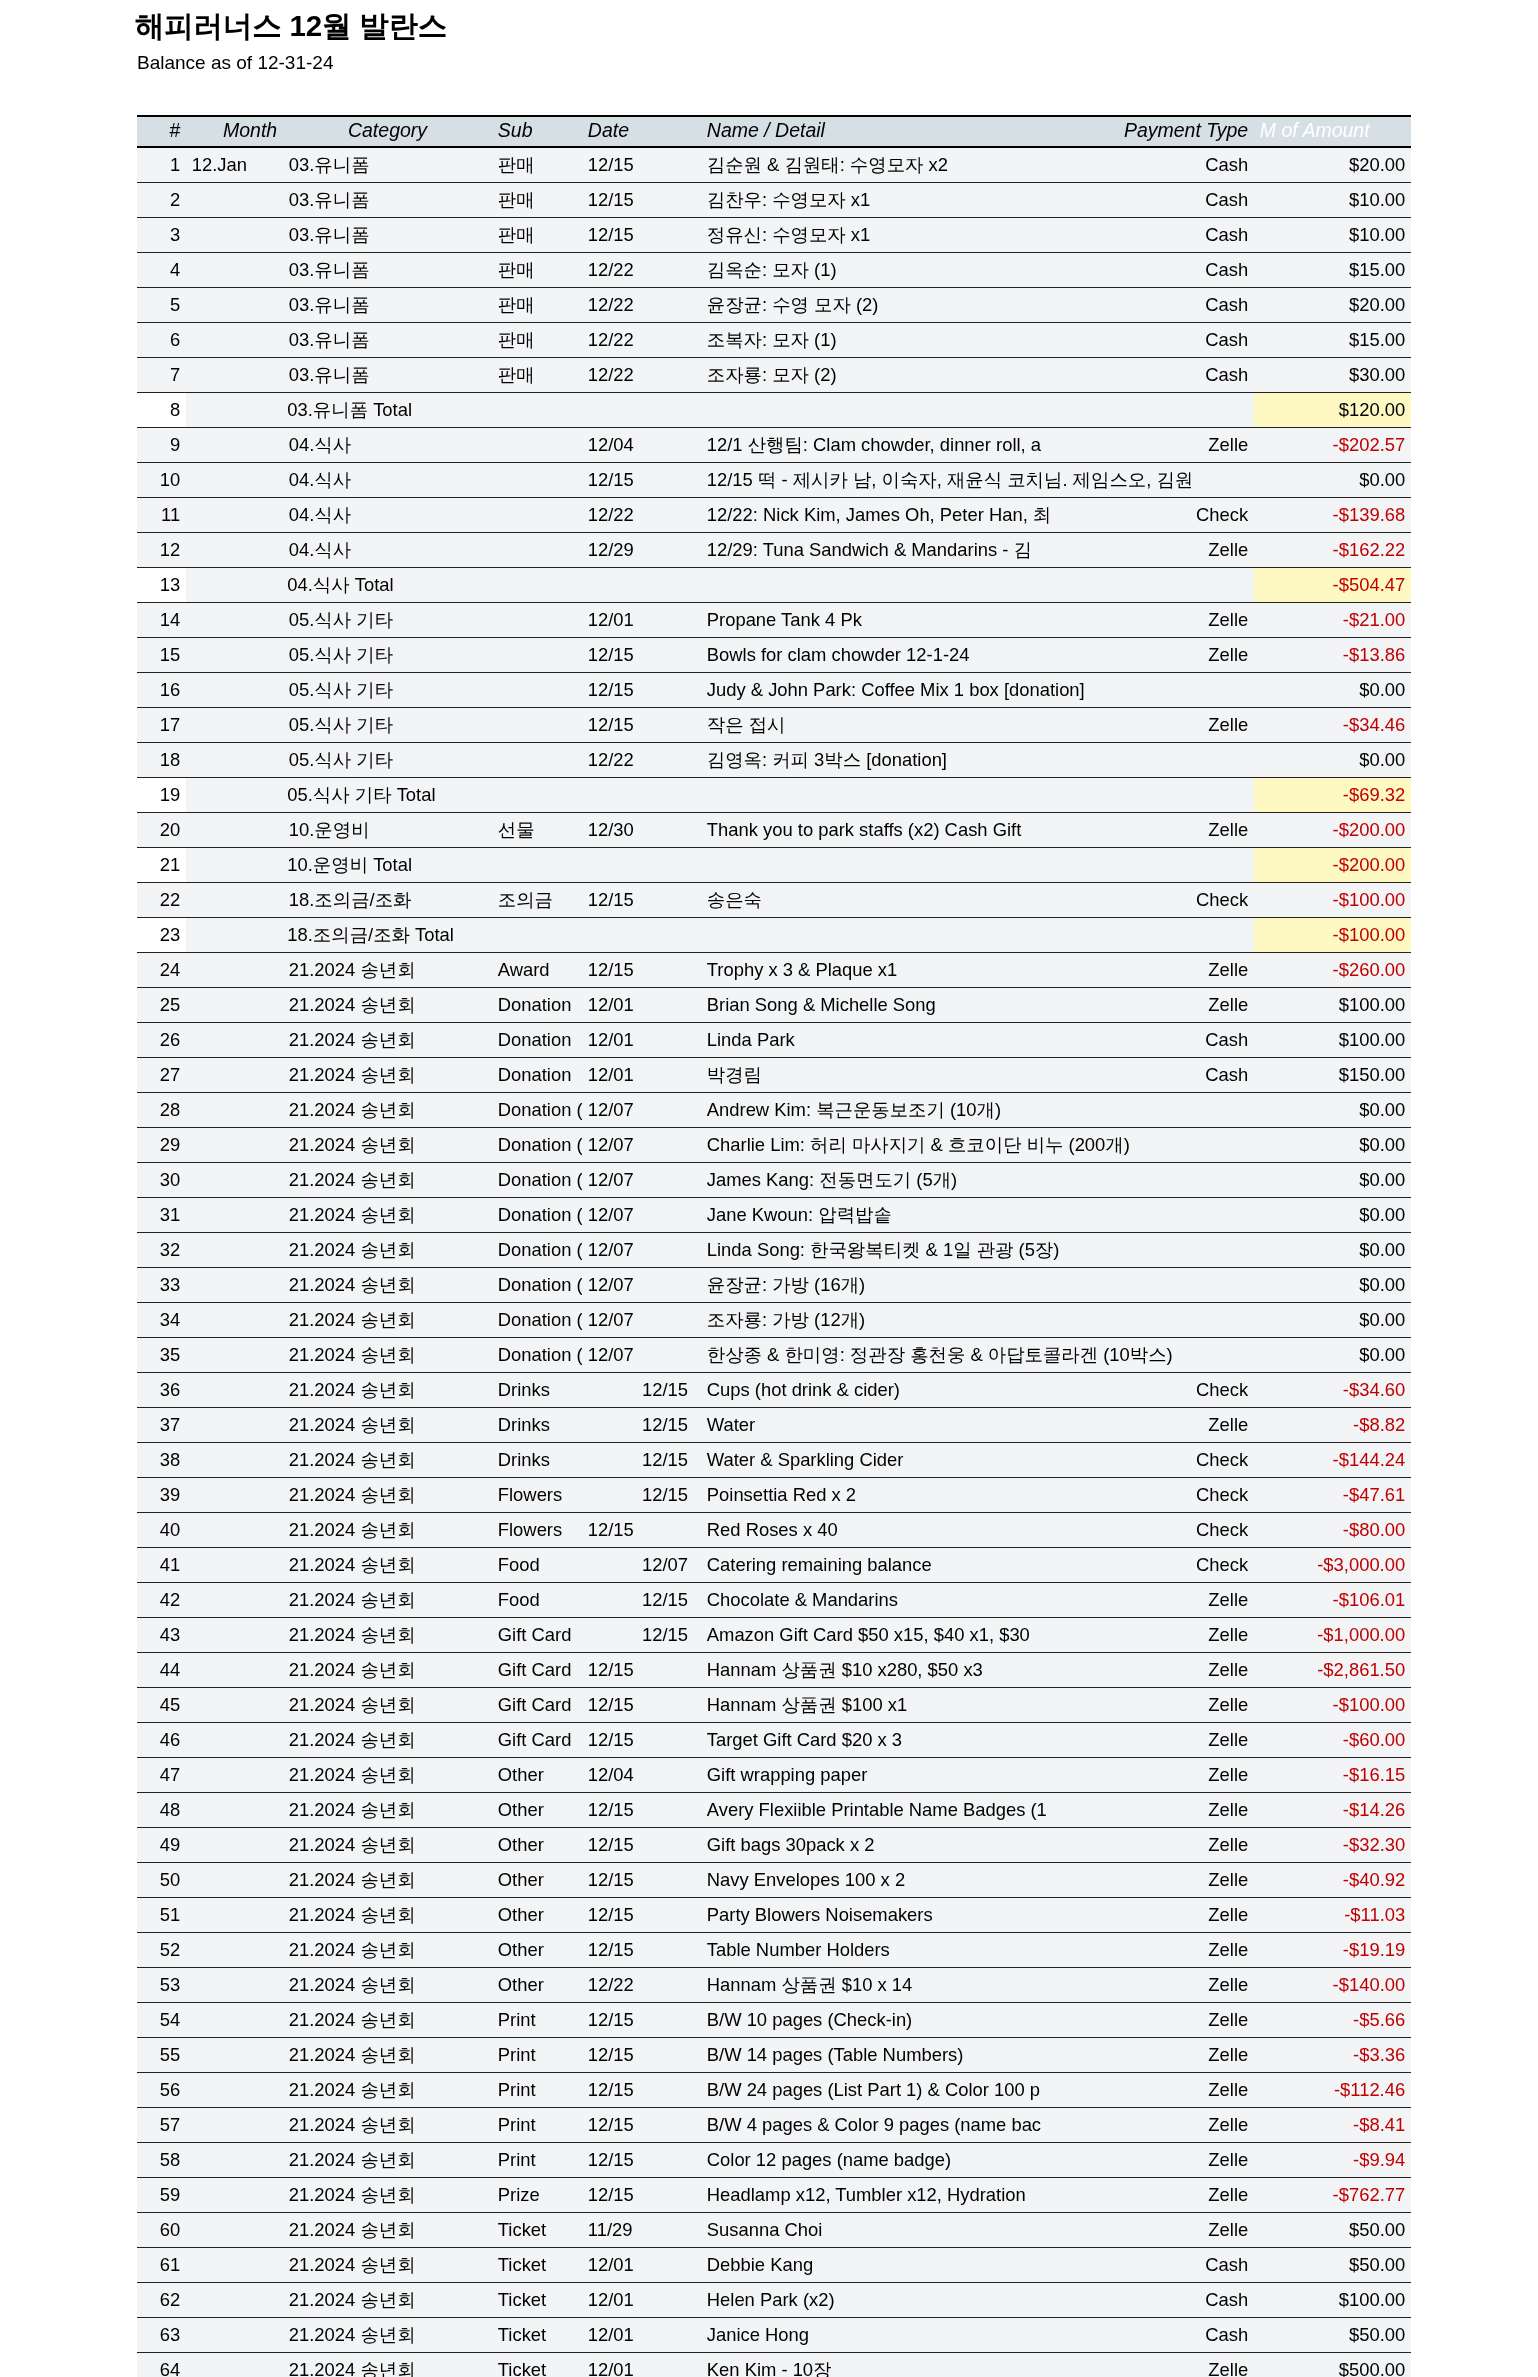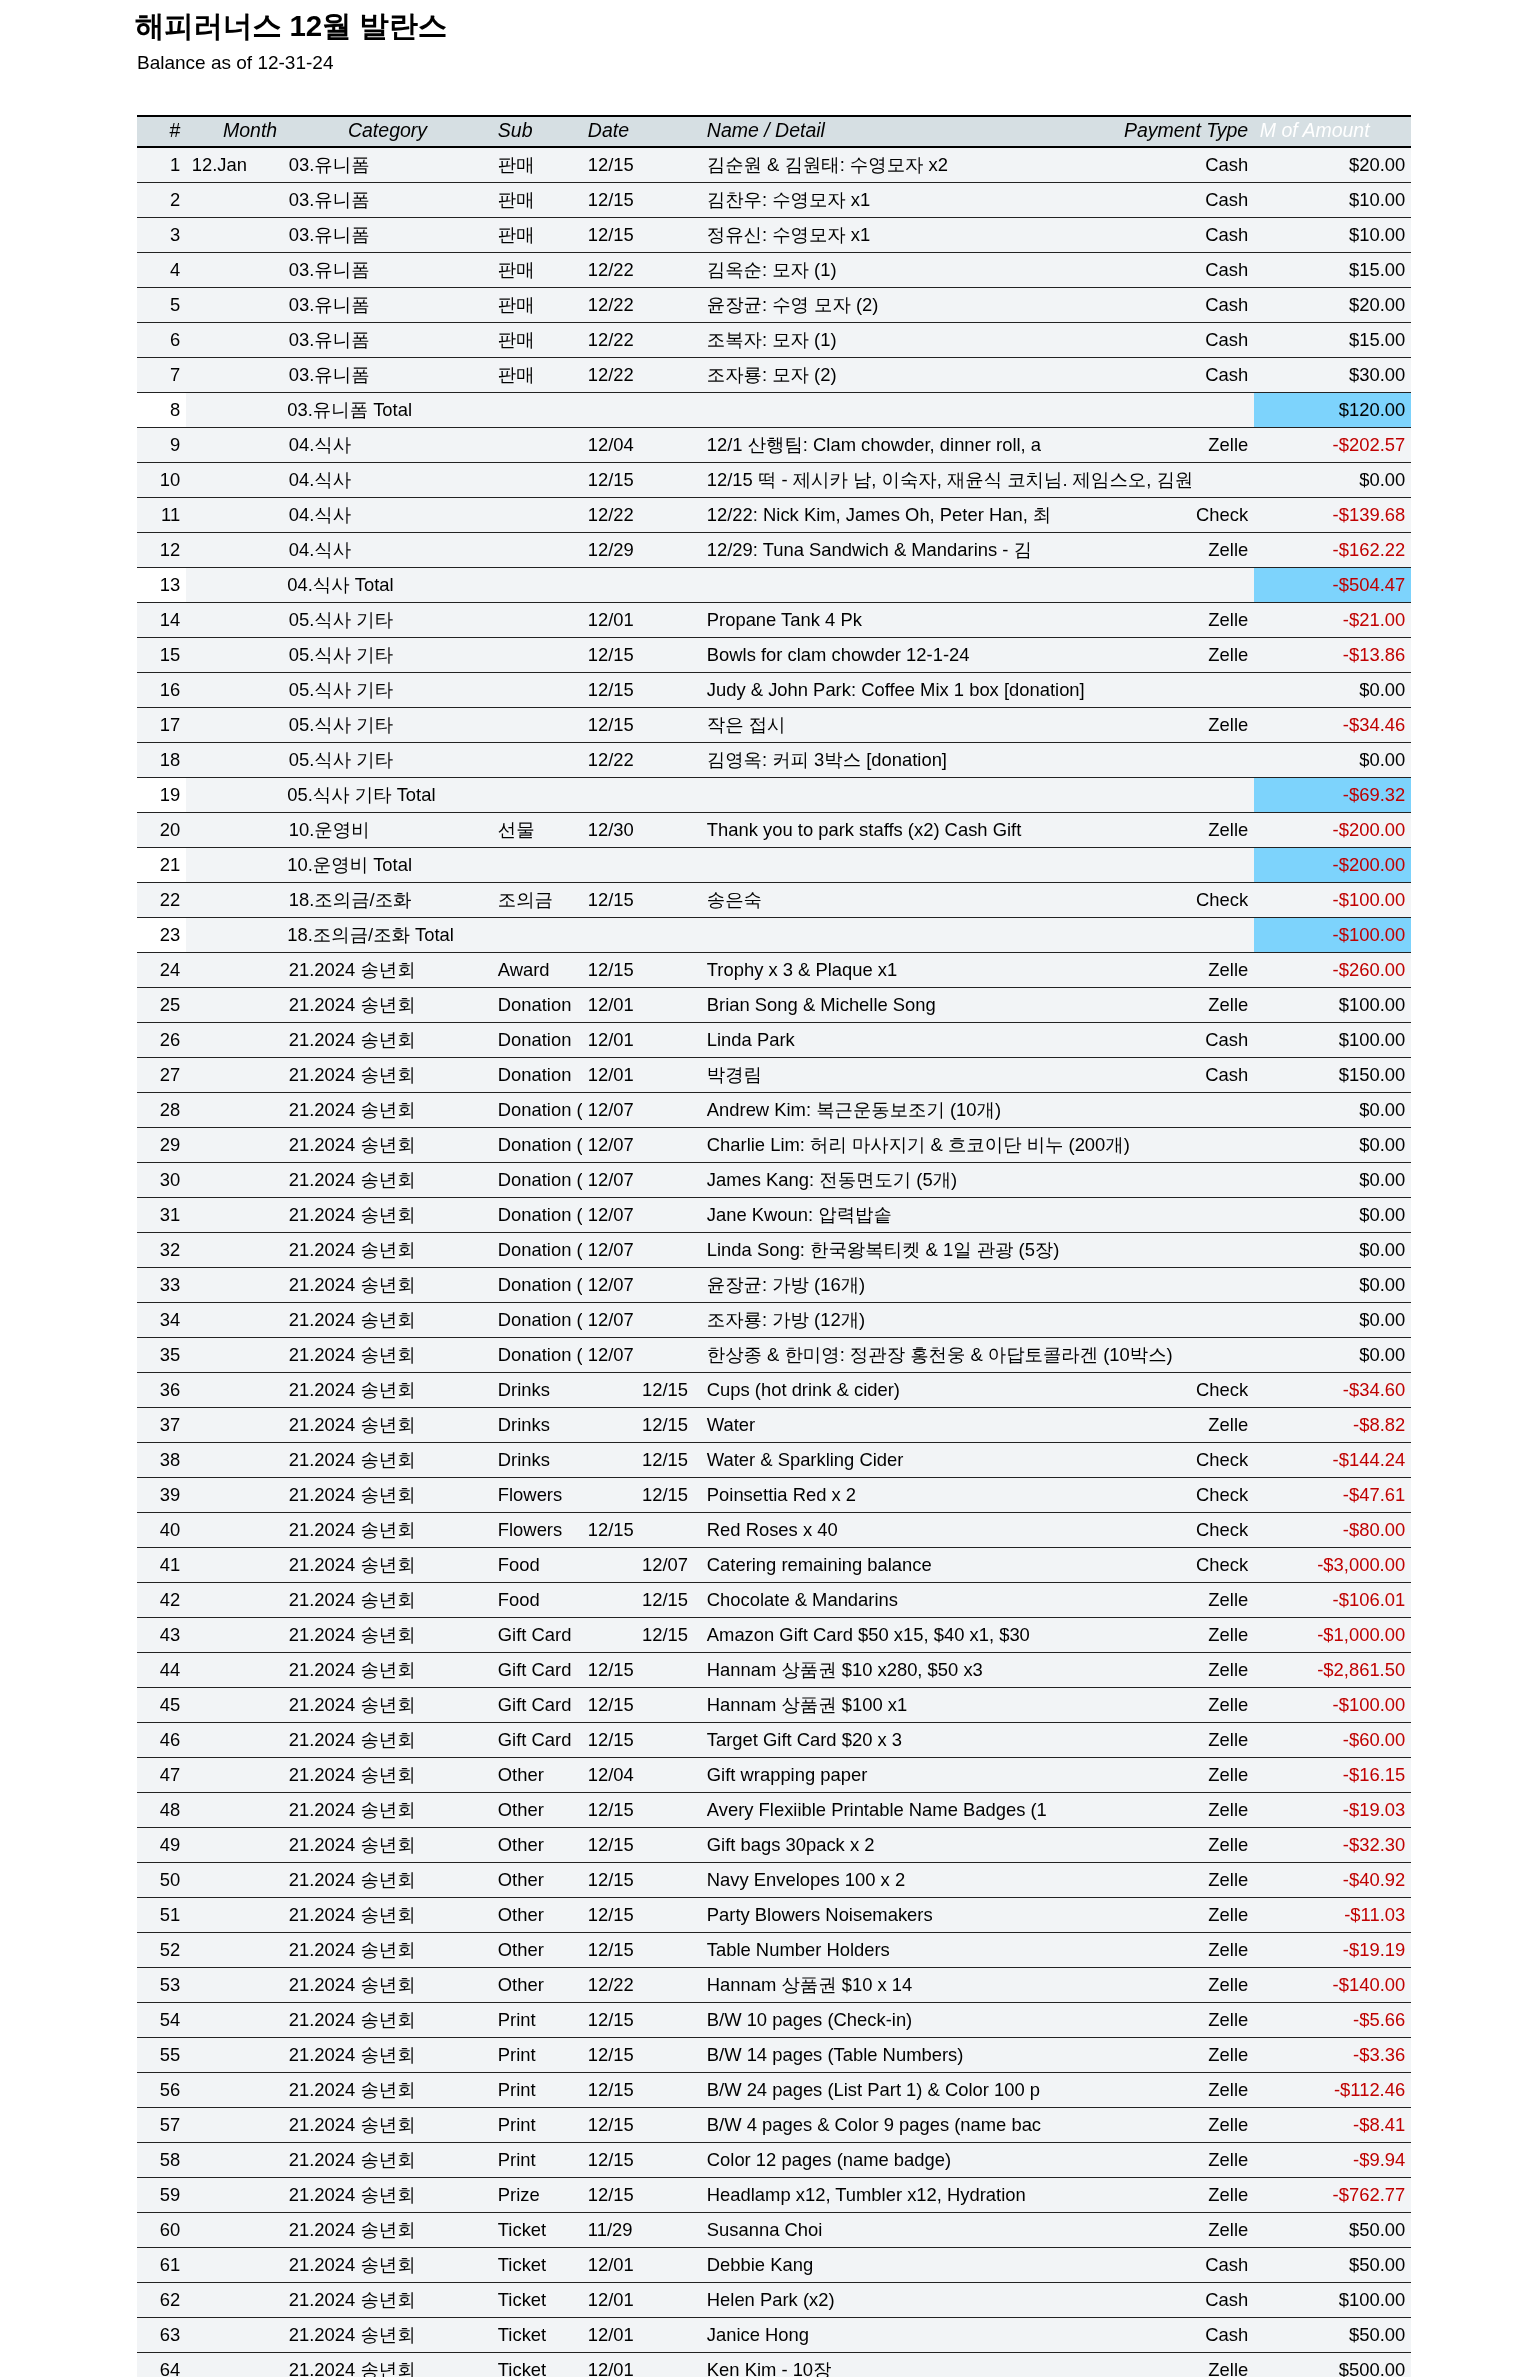--- a/index.html
+++ b/index.html
@@ -76,21 +76,21 @@
   td.amt{background:#ffffff;text-align:right;padding-right:8.6px;}
   td.amt.neg{color:#c00000;}
 
   
   tr.overflow td.name{overflow:visible;position:relative;z-index:3;}
   tr.overflow td.pay{position:relative;z-index:1;}
 
   
   tr.total td{background:#dae1e5;border-bottom:2.2px solid #111;}
   tr.total td.num{background:#ffffff;}
-  tr.total td.amt{background:#7dd3fc;}
+  tr.total td.amt{background:#fef9c3;}
   tr.total td.catspan{text-align:left;padding-left:4.3px;}
 </style>
 </head>
 <body>
 
 <div class="page">
 
   <div class="title">해피러너스 12월 발란스</div>
   <div class="subtitle">Balance as of 12-31-24</div>
 
@@ -589,21 +589,21 @@
           <td class="amt neg">-$16.15</td>
         </tr>
         <tr>
           <td class="num">48</td>
           <td class="month"></td>
           <td class="cat">21.2024 송년회</td>
           <td class="sub">Other</td>
           <td class="date">12/15</td>
           <td class="name">Avery Flexiible Printable Name Badges (1</td>
           <td class="pay">Zelle</td>
-          <td class="amt neg">-$19.03</td>
+          <td class="amt neg">-$14.26</td>
         </tr>
         <tr>
           <td class="num">49</td>
           <td class="month"></td>
           <td class="cat">21.2024 송년회</td>
           <td class="sub">Other</td>
           <td class="date">12/15</td>
           <td class="name">Gift bags 30pack x 2</td>
           <td class="pay">Zelle</td>
           <td class="amt neg">-$32.30</td>

